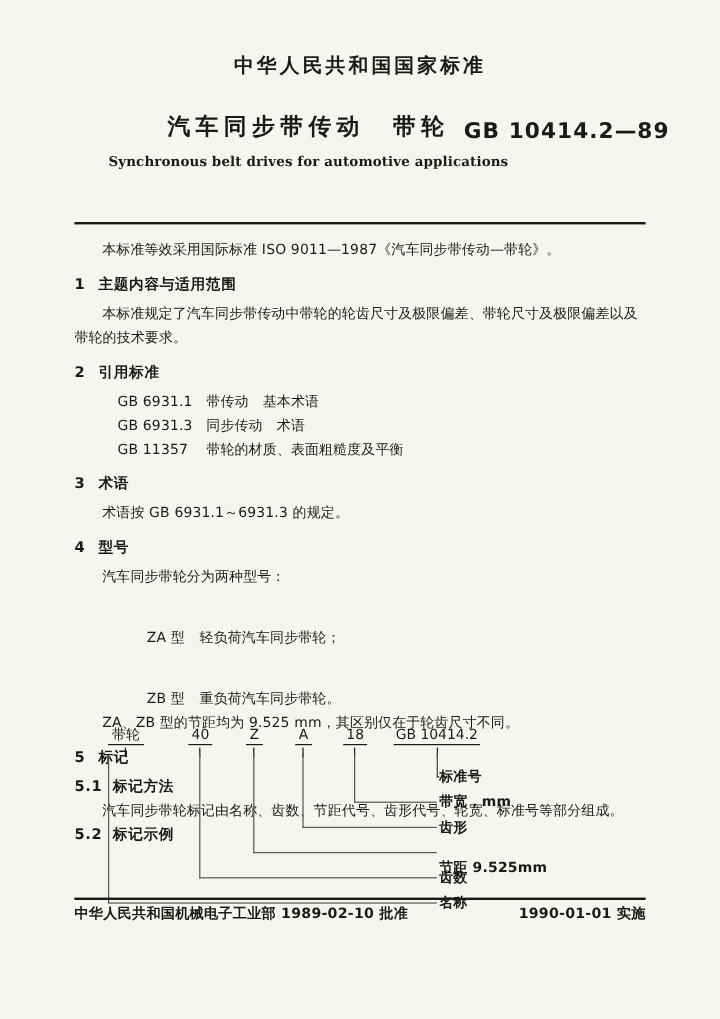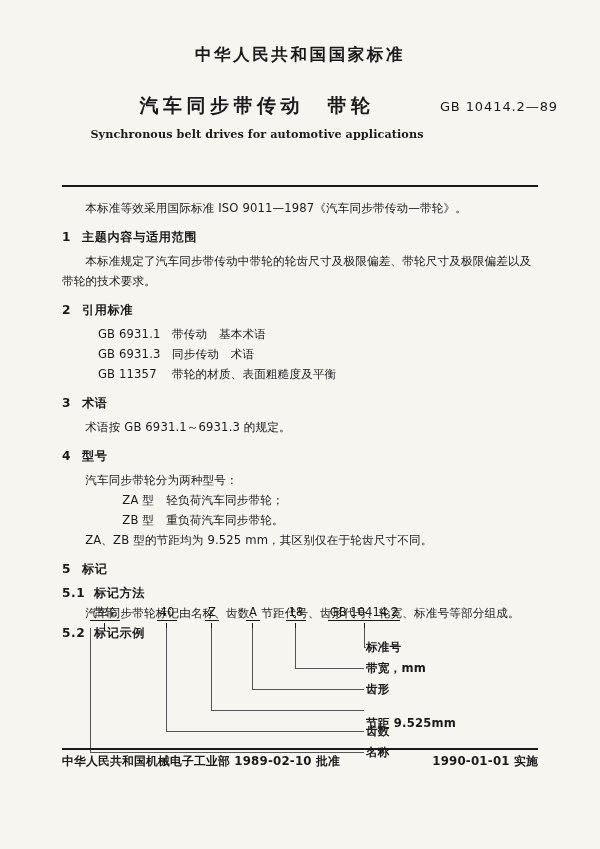--- a/index.html
+++ b/index.html
@@ -36,22 +36,22 @@
     top: 93px;
     text-align: center;
     font-size: 19px;
     font-weight: bold;
     letter-spacing: 4.5px;
   }
   .hdr-stdno {
     position: absolute;
     right: 42px;
     top: 99px;
-    font-size: 13px;
-    font-weight: normal;
+    font-size: 18px;
+    font-weight: bold;
     letter-spacing: 0.9px;
     font-family: "DejaVu Sans", "Liberation Sans", sans-serif;
   }
   .hdr-en1 {
     position: absolute;
     left: 62px;
     width: 390px;
     top: 127px;
     text-align: center;
     font-size: 11.2px;
@@ -115,21 +115,21 @@
     margin: 0;
     padding-left: 3.1em;
     letter-spacing: 0.15px;
   }
   .ref-line .code { display: inline-block; min-width: 74px; }
   .model-line {
     margin: 0;
     padding-left: 5.2em;
     letter-spacing: 0.15px;
   }
-  .model-line .mcode { display: inline-block; min-width: 44px; }
+  .model-line .mcode { display: inline-block; min-width: 44px; margin-top: 31px; }
 
   
   .diagram {
     position: absolute;
     left: 62px;
     top: 606px;
     width: 476px;
     height: 140px;
   }
   .tok {

